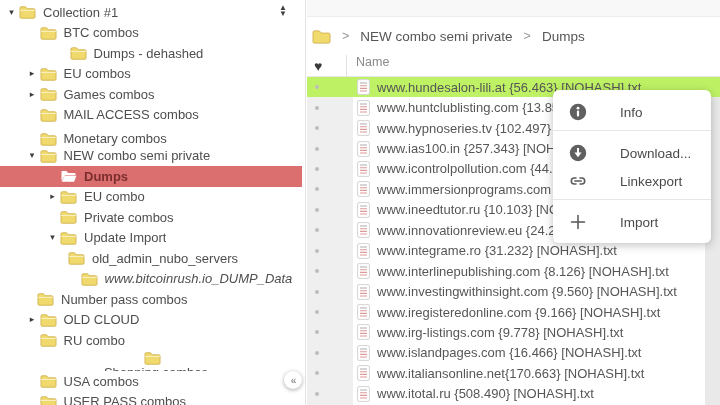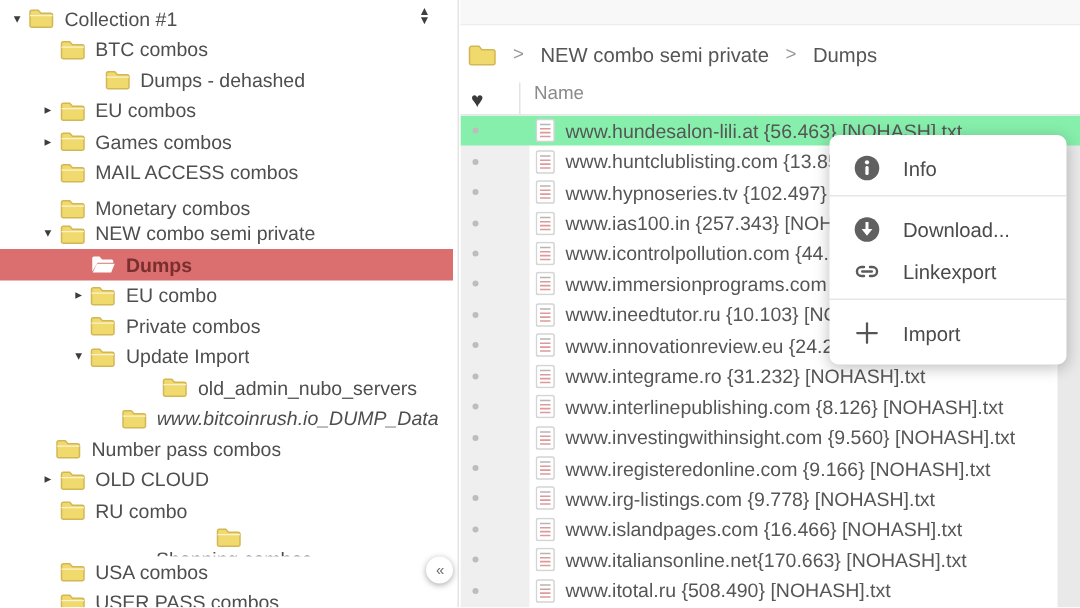--- a/index.html
+++ b/index.html
@@ -26,28 +26,28 @@
   .list-header{height:21px;display:flex;align-items:stretch;border-bottom:1px solid #e6e6e6;}
   .fav-col{width:39px;flex:none;display:flex;align-items:center;padding-left:7px;box-sizing:border-box;}
   .heart{font-size:14px;color:#3a3a3a;line-height:1;}
   .name-col{flex:1;display:flex;align-items:flex-start;border-left:1px solid #e3e3e3;
             padding-left:9px;font-size:12.5px;color:#8a8a8a;}
   .rows{position:relative;height:329px;background:#fff;overflow:hidden;}
   .band{position:absolute;left:0;top:0;width:46px;height:100%;background:#efefef;}
   .track{position:absolute;right:0;top:0;width:15px;height:100%;background:#e9e9e9;}
   .file-row{position:relative;height:20.45px;display:flex;align-items:center;
             font-size:13px;color:#565656;white-space:nowrap;overflow:hidden;cursor:pointer;}
-  .file-row.selected{background:#86efac;}
+  .file-row.selected{background:#bef264;}
   .dotcell{width:46px;flex:none;display:flex;align-items:center;padding-left:8px;box-sizing:border-box;}
   .dot{width:4px;height:4px;border-radius:50%;background:#bdbdbd;}
   .ficon{flex:none;margin:0 7px 0 4px;display:flex;}
   
   .ctx{position:absolute;left:553px;top:90px;width:158px;background:#fff;border-radius:6px;
        box-shadow:0 2px 10px rgba(0,0,0,0.25);padding:8px 0 7px 0;z-index:30;}
-  .ctx-item{height:28px;display:flex;align-items:center;padding-left:15px;gap:14px;
+  .ctx-item{height:28px;display:flex;align-items:center;padding-left:15px;gap:32px;
             font-size:13.5px;color:#4a4a4a;cursor:pointer;}
   .ctx-sep{height:1px;background:#e6e6e6;margin:4px 0 8px 0;}
   .ctx-ico{width:20px;display:flex;justify-content:center;}
   
   .collapse-btn{position:absolute;left:284px;top:371px;width:18px;height:18px;border-radius:50%;
                 background:#fff;box-shadow:0 1px 4px rgba(0,0,0,0.35);display:flex;align-items:center;
                 justify-content:center;font-size:10px;color:#6e6e6e;letter-spacing:-1px;
                 cursor:pointer;z-index:40;}
 </style>
 </head>
@@ -170,21 +170,21 @@
         <div class="tree-row" style="padding-left: 45px;">
           <span class="arrow">▾</span>
           <span class="folder">
             <svg width="17" height="14" viewBox="0 0 17 14">
               <path d="M1 3 a1.2 1.2 0 0 1 1.2-1.2 h4.3 l1.8 2 h6.5 A1.2 1.2 0 0 1 16 5 v7 a1.2 1.2 0 0 1 -1.2 1.2 H2.2 A1.2 1.2 0 0 1 1 12 Z" fill="#f0d96d" stroke="#d3b755" stroke-width="1"></path>
               <path d="M1 5.4 H16" stroke="#fbf3cf" stroke-width="0.9"></path>
             </svg>
           </span>
           <span class="lbl">Update Import</span>
         </div>
-        <div class="tree-row" style="padding-left: 53px; margin-left: 40px;">
+        <div class="tree-row" style="padding-left: 53px;">
           <span class="arrow"></span>
           <span class="folder">
             <svg width="17" height="14" viewBox="0 0 17 14">
               <path d="M1 3 a1.2 1.2 0 0 1 1.2-1.2 h4.3 l1.8 2 h6.5 A1.2 1.2 0 0 1 16 5 v7 a1.2 1.2 0 0 1 -1.2 1.2 H2.2 A1.2 1.2 0 0 1 1 12 Z" fill="#f0d96d" stroke="#d3b755" stroke-width="1"></path>
               <path d="M1 5.4 H16" stroke="#fbf3cf" stroke-width="0.9"></path>
             </svg>
           </span>
           <span class="lbl">old_admin_nubo_servers</span>
         </div>
         <div class="tree-row" style="padding-left: 65.5px; font-style: italic;">

